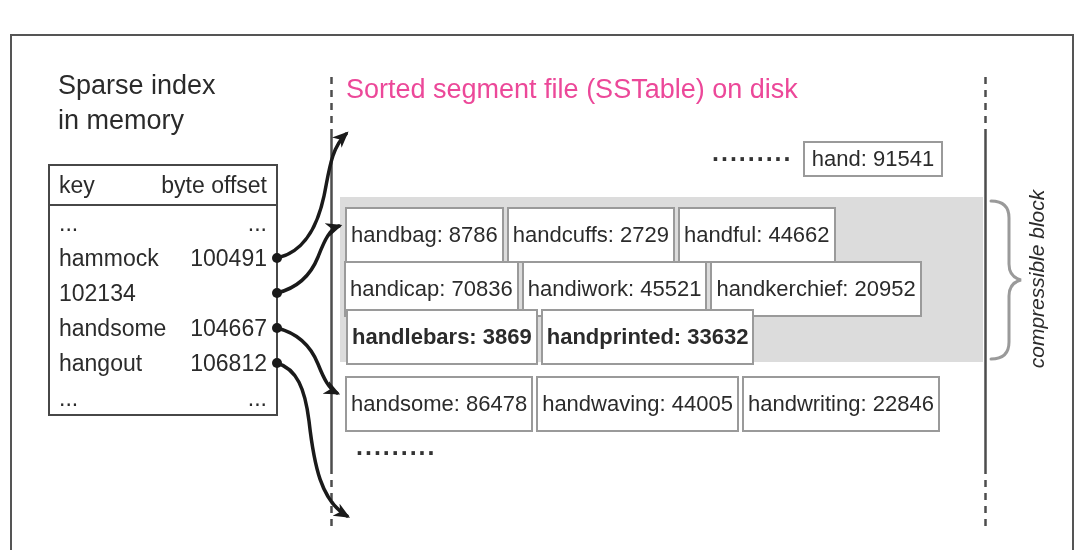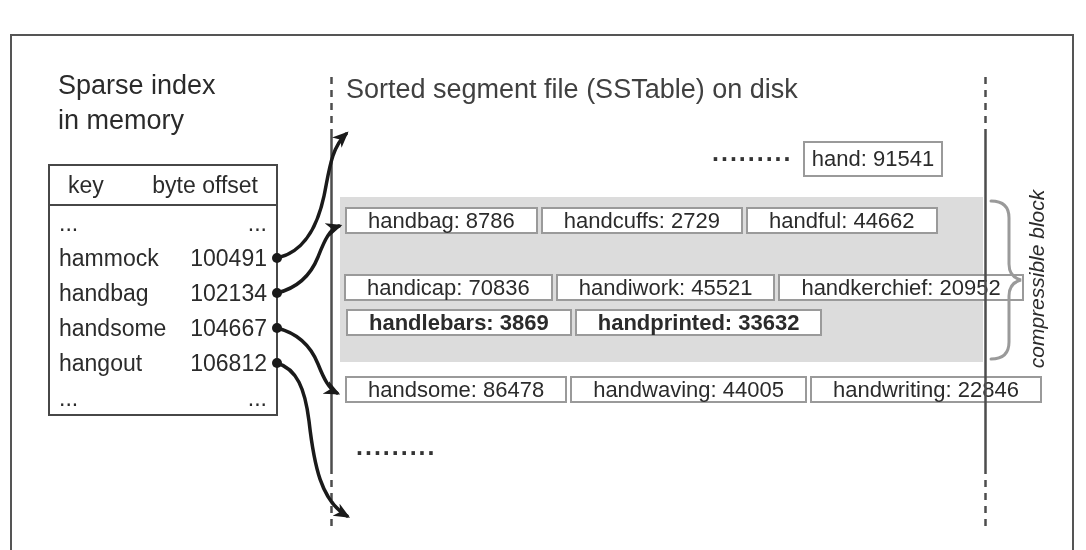--- a/index.html
+++ b/index.html
@@ -8,45 +8,45 @@
     font-family:"Liberation Sans",sans-serif;color:#2b2b2b;background:#fff;margin-top:24px;
   }
   .frame{
     position:absolute;left:10px;top:10px;width:1064px;height:528px;
     border:2px solid #555;box-sizing:border-box;
   }
   .sparse-title{
     position:absolute;left:58px;top:44px;font-size:27px;line-height:35px;color:#2b2b2b;
   }
   .sstable-title{
-    position:absolute;left:346px;top:50px;font-size:27px;color:#404040;white-space:nowrap;
+    position:absolute;left:346px;top:50px;font-size:27px;color:#ec4899;white-space:nowrap;
   }
   .index-table{
     position:absolute;left:48px;top:140px;width:230px;height:252px;
     border:2px solid #474747;box-sizing:border-box;background:#fff;
   }
   .thead{
     height:38px;border-bottom:2px solid #474747;display:flex;
-    justify-content:space-between;align-items:center;padding:0 18px;font-size:23px;
+    justify-content:space-between;align-items:center;padding:0 9px;font-size:23px;
   }
   .trow{
     height:35px;display:flex;justify-content:space-between;align-items:center;
     padding:0 9px;font-size:23px;
   }
   .gray-block{
     position:absolute;left:340px;top:173px;width:643px;height:165px;background:#dcdcdc;
   }
   .entry-row{position:absolute;display:flex;gap:3px;}
   .row1{left:345px;top:183px;}
-  .row2{left:344px;top:250px;}
+  .row2{left:344px;top:237px;}
   .row3{left:346px;top:285px;font-weight:bold;}
   .row4{left:345px;top:352px;align-items:flex-end;}
   .entry-box{
-    height:27px;background:#fff;border:2px solid #9a9a9a;box-sizing:border-box;
-    display:flex;align-items:center;padding:0 21px;font-size:22px;white-space:nowrap;color:#2b2b2b;
+    height:56px;background:#fff;border:2px solid #9a9a9a;box-sizing:border-box;
+    display:flex;align-items:center;padding:0 4px;font-size:22px;white-space:nowrap;color:#2b2b2b;
   }
   .hand-box{
     position:absolute;left:803px;top:117px;width:140px;height:36px;justify-content:center;padding:0 4px;
   }
   .dots{
     position:absolute;font-size:25px;font-weight:bold;letter-spacing:2px;color:#333;white-space:nowrap;
   }
   .dots-top{left:712px;top:114px;}
   .dots-bottom{left:356px;top:408px;}
   .block-label{
@@ -77,21 +77,20 @@
     </div>
     <div class="trow">
       <span>...</span>
       <span>...</span>
     </div>
     <div class="trow">
       <span>hammock</span>
       <span>100491</span>
     </div>
     <div class="trow">
-      <span>handbag</span>
       <span>102134</span>
     </div>
     <div class="trow">
       <span>handsome</span>
       <span>104667</span>
     </div>
     <div class="trow">
       <span>hangout</span>
       <span>106812</span>
     </div>

